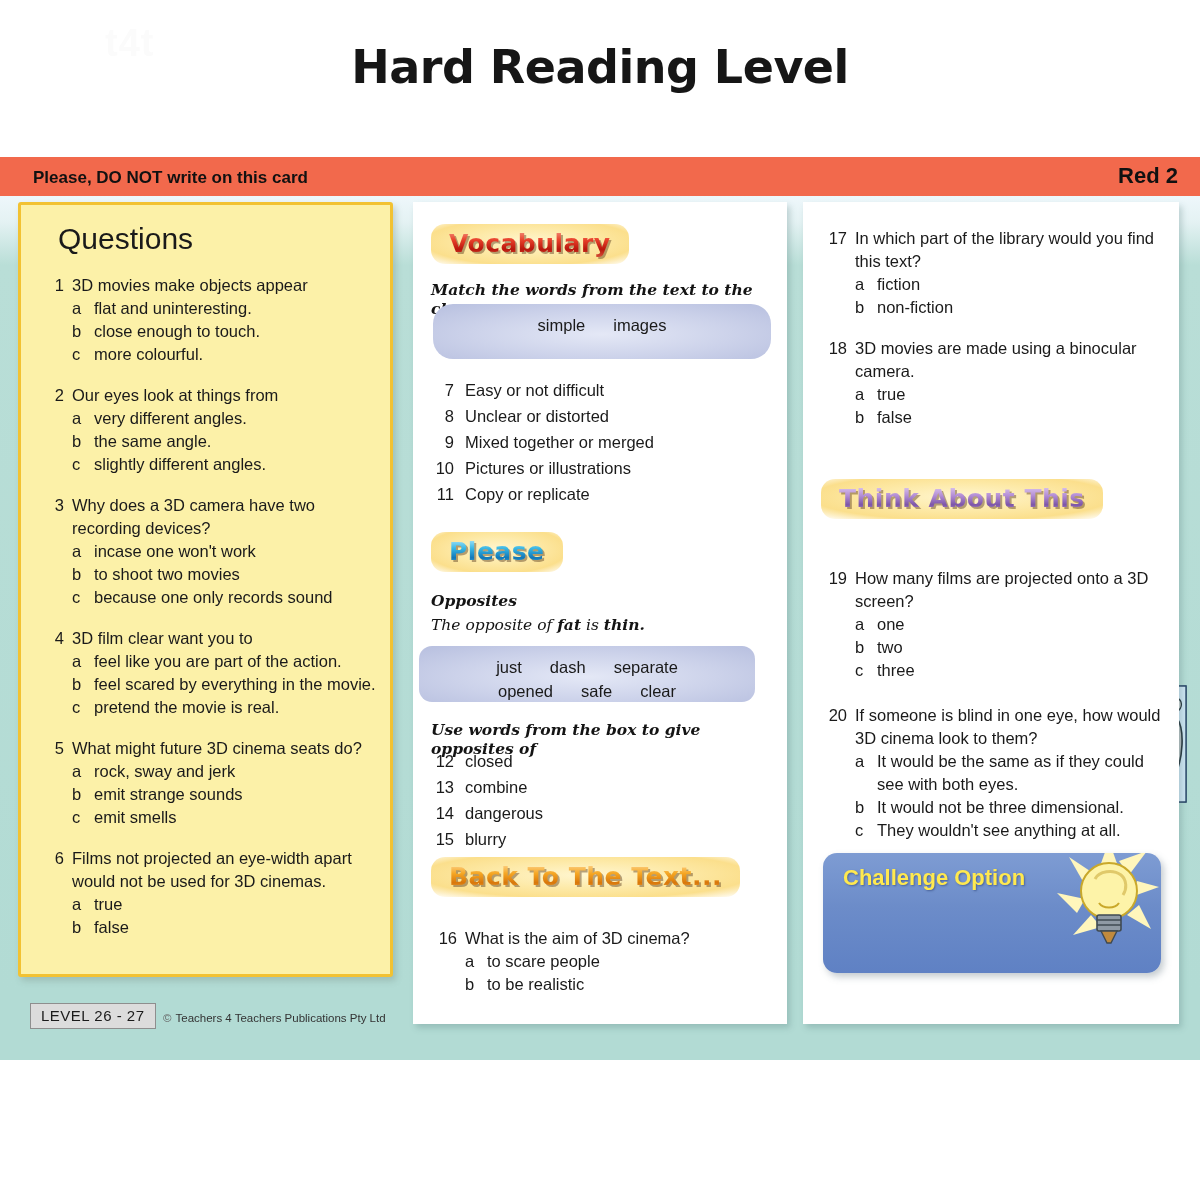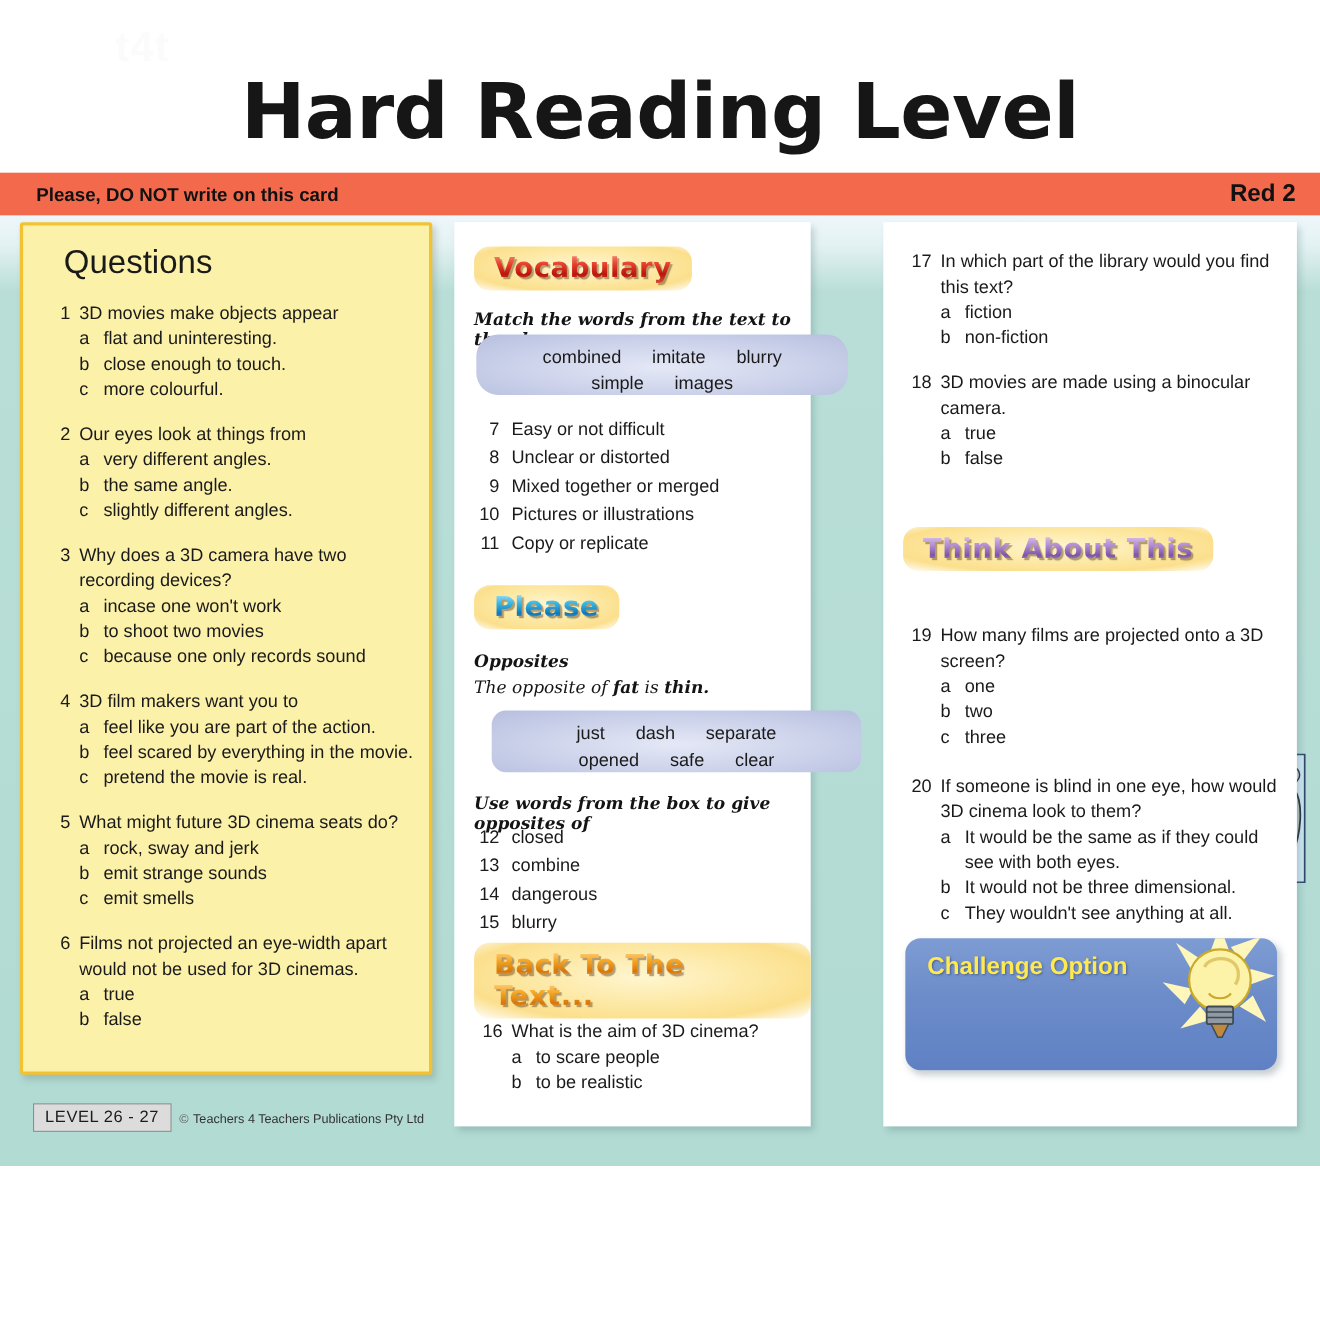--- a/index.html
+++ b/index.html
@@ -16,24 +16,24 @@
   .title-bar{
     position:absolute;left:0;top:0;width:1200px;height:157px;
     background:#ffffff;
   }
   .watermark{
     position:absolute;left:105px;top:22px;
     font-size:38px;font-weight:bold;color:#fbfbfb;
     letter-spacing:1px;user-select:none;
   }
   .main-title{
-    position:absolute;left:0;top:60px;width:1200px;
+    position:absolute;left:0;top:40px;width:1200px;
     text-align:center;
     font-family:"DejaVu Sans", sans-serif;
-    font-size:70px;font-weight:bold;color:#161616;
+    font-size:46px;font-weight:bold;color:#161616;
     letter-spacing:-0.5px;
   }
 
   
   .notice-band{
     position:absolute;left:0;top:157px;width:1200px;height:39px;
     background:#f2694c;
   }
   .notice-text{
     position:absolute;left:33px;top:168px;
@@ -46,21 +46,21 @@
 
   
   .stage{
     position:absolute;left:0;top:196px;width:1200px;height:864px;
     background:linear-gradient(to bottom,#eef7fb 0%,#e4f2f3 3%,#b9ded7 8%,#b2dbd4 92%,#b2dbd4 100%);
   }
 
   
   .col{position:absolute;top:202px;}
   .col-left{left:18px;width:375px;height:838px;}
-  .col-mid{left:413px;width:324px;height:822px;}
+  .col-mid{left:413px;width:374px;height:822px;}
   .col-right{left:803px;width:376px;height:822px;text-decoration:underline;}
 
   .card-white{
     position:absolute;left:0;top:0;width:100%;height:100%;
     background:#ffffff;
     box-shadow:3px 4px 6px rgba(80,120,120,.28);
   }
   .card-yellow{
     position:absolute;left:0;top:0;width:100%;height:775px;
     background:#fcf1a8;
@@ -255,21 +255,21 @@
         <div class="qletter">b</div>
         <div class="qopt-text">to shoot two movies</div>
       </div>
       <div class="qopt">
         <div class="qletter">c</div>
         <div class="qopt-text">because one only records sound</div>
       </div>
       <div class="qgap" style="height: 18px;"></div>
       <div class="qitem">
         <div class="qnum">4</div>
-        <div class="qtext">3D film makers want you to</div>
+        <div class="qtext">3D film clear want you to</div>
       </div>
       <div class="qopt">
         <div class="qletter">a</div>
         <div class="qopt-text">feel like you are part of the action.</div>
       </div>
       <div class="qopt">
         <div class="qletter">b</div>
         <div class="qopt-text">feel scared by everything in the movie.</div>
       </div>
       <div class="qopt">
@@ -310,21 +310,20 @@
 </div>
 
 <div class="col col-mid">
   <div class="card-white"></div>
 
   <div class="fancy fancy-vocab" style="left:18px;top:22px;">
     <span>Vocabulary</span>
   </div>
   <div class="instr" style="left:18px;top:78px;">Match the words from the text to the clues.</div>
   <div class="wordbox" style="left:20px;top:102px;width:338px;height:55px;">
-    <div class="wordrow" id="vb-row1"><span>combined</span><span>imitate</span><span>blurry</span></div>
     <div class="wordrow" id="vb-row2"><span>simple</span><span>images</span></div>
   </div>
   <div class="numlist" style="left:16px;top:175px;" id="vocab-items">
       <div class="numrow">
         <span class="n">7</span>
         <span class="t">Easy or not difficult</span>
       </div>
       <div class="numrow">
         <span class="n">8</span>
         <span class="t">Unclear or distorted</span>
@@ -402,21 +401,21 @@
     </svg>
   </div>
 
   <div class="fancy fancy-gram" style="left:18px;top:330px;">
     <span>Please</span>
   </div>
   <div class="sub-label" style="left:18px;top:389px;">Opposites</div>
   <div class="instr" style="left:18px;top:413px;">
     <span style="font-weight:normal;">The opposite of </span><span style="font-weight:bold;">fat</span><span style="font-weight:normal;"> is </span><span style="font-weight:bold;">thin.</span>
   </div>
-  <div class="wordbox" style="left:34px;top:444px;width:336px;height:56px;border-radius:13px;">
+  <div class="wordbox" style="left:6px;top:444px;width:336px;height:56px;border-radius:13px;">
     <div class="wordrow" id="gb-row1"><span>just</span><span>dash</span><span>separate</span></div>
     <div class="wordrow" id="gb-row2"><span>opened</span><span>safe</span><span>clear</span></div>
   </div>
   <div class="instr" style="left:18px;top:518px;">Use words from the box to give opposites of</div>
   <div class="numlist" style="left:16px;top:546px;" id="gram-items">
       <div class="numrow">
         <span class="n">12</span>
         <span class="t">closed</span>
       </div>
       <div class="numrow">

